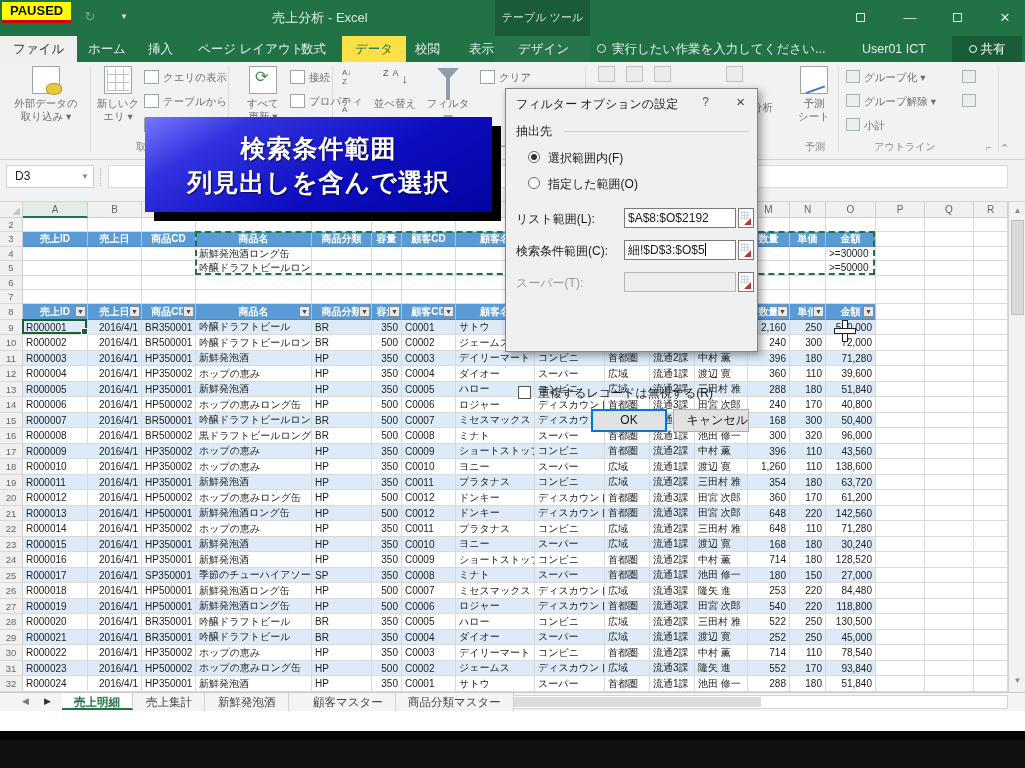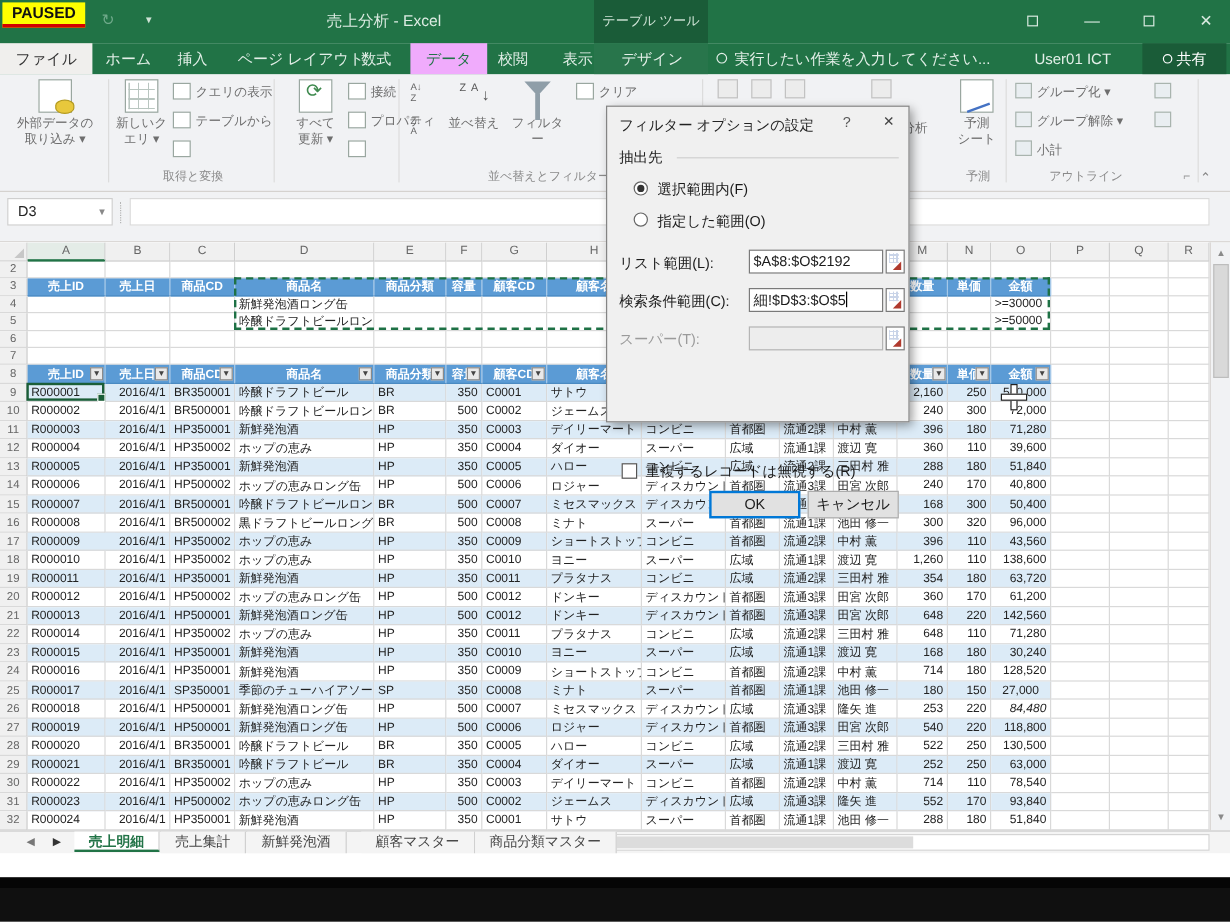--- a/index.html
+++ b/index.html
@@ -14,21 +14,21 @@
   #title-text{left:0;top:9px;width:640px;text-align:center;color:#dcebe2;font-size:13px;}
   #ctx-block{left:495px;top:0;width:95px;height:36px;background:#1a5c38;}
   #ctx-label{left:495px;top:10px;width:95px;text-align:center;color:#cfe3d6;font-size:11px;}
   .winctl{top:8px;width:30px;height:20px;color:#d8e9df;font-size:13px;text-align:center;line-height:20px;}
   .sq{display:inline-block;width:9px;height:9px;border:1px solid #d8e9df;}
   
   #tabrow{left:0;top:36px;width:1025px;height:26px;background:#217346;}
   #ctx-block2{left:495px;top:36px;width:95px;height:26px;background:#28754b;}
   .rtab{position:absolute;top:36px;height:26px;line-height:26px;padding:0 13px;color:#e3efe8;font-size:12.5px;white-space:nowrap;}
   .rtab.file{background:#f0efed;color:#333;}
-  .rtab.act{background:#f0abfc;color:#217346;}
+  .rtab.act{background:#fde047;color:#217346;}
   #tellme{color:#e3efe8;font-size:12.5px;top:36px;line-height:26px;}
   .bulb{display:inline-block;width:9px;height:9px;border:1px solid #e3efe8;border-radius:50%;margin-right:6px;position:relative;top:0px;}
   #user-name{color:#e3efe8;font-size:12.5px;top:36px;line-height:26px;}
   #share-btn{left:952px;top:36px;width:70px;height:26px;background:#1a5c38;color:#fff;font-size:12.5px;text-align:center;line-height:26px;}
   .person{display:inline-block;width:8px;height:8px;border-radius:50%;border:1px solid #fff;margin-right:4px;}
 
   
   #ribbon{left:0;top:62px;width:1025px;height:98px;background:#f1f2f4;border-bottom:1px solid #d5d2cf;color:#6e6e6e;}
   .rdiv{position:absolute;top:4px;height:86px;width:1px;background:#dcdcdc;}
   .bigbtn{position:absolute;top:2px;text-align:center;font-size:10.5px;line-height:13px;color:#6e6e6e;}
@@ -108,21 +108,21 @@
   .finput{position:absolute;left:118px;width:112px;height:20px;background:#fff;border:1px solid #7a7a7a;font-size:12px;line-height:18px;padding:0 3px;overflow:hidden;white-space:nowrap;}
   .finput.dis{background:#ededed;border-color:#b5b5b5;}
   .caret{display:inline-block;width:1px;height:13px;background:#000;vertical-align:-2px;}
   .picker{position:absolute;left:232px;width:16px;height:20px;background:#fff;border:1px solid #7a7a7a;}
   .picker:after{content:"";position:absolute;right:2px;bottom:2px;width:0;height:0;border-top:7px solid transparent;border-right:7px solid #b03a2e;}
   .picker:before{content:"";position:absolute;left:2px;top:2px;width:8px;height:8px;background:repeating-linear-gradient(0deg,#c9d4e8 0 1px,transparent 1px 3px),repeating-linear-gradient(90deg,#c9d4e8 0 1px,transparent 1px 3px);}
   #dlg-check{position:absolute;left:12px;top:297px;width:13px;height:13px;background:#fff;border:1px solid #555;}
   #dlg-checklabel{position:absolute;left:32px;top:296px;}
   .dbtn{position:absolute;top:320px;width:76px;height:23px;background:#e1e1e1;border:1px solid #adadad;text-align:center;line-height:21px;font-size:12px;}
   #dlg-ok{left:85px;border:2px solid #0078d7;line-height:19px;}
-  #dlg-cancel{left:167px;}
+  #dlg-cancel{left:167px;text-align:right;}
 
   
   #sheettabs{left:0;top:692px;width:1025px;height:19px;background:#f4f4f4;border-top:1px solid #c9c9c9;font-size:11.5px;color:#444;}
   .tnav{position:absolute;top:3px;font-size:9px;color:#777;}
   .stab{position:absolute;top:0;height:18px;line-height:18px;padding:0 12px;border-right:1px solid #d0d0d0;background:#f4f4f4;white-space:nowrap;}
   .stab.act{background:#fff;color:#217346;font-weight:bold;border-bottom:2px solid #217346;height:17px;}
   #tabs-more{position:absolute;top:0;line-height:18px;color:#217346;font-weight:bold;}
   #addsheet{position:absolute;top:2px;width:14px;height:14px;border:1px solid #9f9f9f;border-radius:50%;color:#666;font-size:11px;line-height:12px;text-align:center;}
   #hscroll{position:absolute;left:498px;top:2px;width:510px;height:14px;background:#fff;border:1px solid #d5d5d5;}
   #hthumb{position:absolute;left:2px;top:1px;width:260px;height:10px;background:#dcdcdc;}
@@ -1288,21 +1288,21 @@
       </div>
       <div class="cell band" style="left: 695px; width: 53px; top: 365.9px; height: 15.5px;">
         <span>池田 修一</span>
       </div>
       <div class="cell band r" style="left: 748px; width: 42px; top: 365.9px; height: 15.5px;">
         <span>180</span>
       </div>
       <div class="cell band r" style="left: 790px; width: 36px; top: 365.9px; height: 15.5px;">
         <span>150</span>
       </div>
-      <div class="cell band r" style="left: 826px; width: 50px; top: 365.9px; height: 15.5px; justify-content: center;">
+      <div class="cell band r" style="left: 826px; width: 50px; top: 365.9px; height: 15.5px;">
         <span>27,000</span>
       </div>
       <div class="cell" style="left: 876px; width: 49px; top: 365.9px; height: 15.5px;"></div>
       <div class="cell" style="left: 925px; width: 49px; top: 365.9px; height: 15.5px;"></div>
       <div class="cell" style="left: 974px; width: 34px; top: 365.9px; height: 15.5px;"></div>
       <div class="gut" style="top: 381.4px; height: 15.5px; line-height: 15.5px;">26</div>
       <div class="cell" style="left: 23px; width: 65px; top: 381.4px; height: 15.5px;">
         <span>R000018</span>
       </div>
       <div class="cell r" style="left: 88px; width: 54px; top: 381.4px; height: 15.5px;">
@@ -1337,21 +1337,21 @@
       </div>
       <div class="cell" style="left: 695px; width: 53px; top: 381.4px; height: 15.5px;">
         <span>隆矢 進</span>
       </div>
       <div class="cell r" style="left: 748px; width: 42px; top: 381.4px; height: 15.5px;">
         <span>253</span>
       </div>
       <div class="cell r" style="left: 790px; width: 36px; top: 381.4px; height: 15.5px;">
         <span>220</span>
       </div>
-      <div class="cell r" style="left: 826px; width: 50px; top: 381.4px; height: 15.5px; font-style: italic;">
+      <div class="cell r" style="left: 826px; width: 50px; top: 381.4px; height: 15.5px;">
         <span>84,480</span>
       </div>
       <div class="cell" style="left: 876px; width: 49px; top: 381.4px; height: 15.5px;"></div>
       <div class="cell" style="left: 925px; width: 49px; top: 381.4px; height: 15.5px;"></div>
       <div class="cell" style="left: 974px; width: 34px; top: 381.4px; height: 15.5px;"></div>
       <div class="gut" style="top: 396.9px; height: 15.5px; line-height: 15.5px;">27</div>
       <div class="cell band" style="left: 23px; width: 65px; top: 396.9px; height: 15.5px;">
         <span>R000019</span>
       </div>
       <div class="cell band r" style="left: 88px; width: 54px; top: 396.9px; height: 15.5px;">
@@ -1485,21 +1485,21 @@
       <div class="cell band" style="left: 695px; width: 53px; top: 427.9px; height: 15.5px;">
         <span>渡辺 寛</span>
       </div>
       <div class="cell band r" style="left: 748px; width: 42px; top: 427.9px; height: 15.5px;">
         <span>252</span>
       </div>
       <div class="cell band r" style="left: 790px; width: 36px; top: 427.9px; height: 15.5px;">
         <span>250</span>
       </div>
       <div class="cell band r" style="left: 826px; width: 50px; top: 427.9px; height: 15.5px;">
-        <span>63,000</span>
+        <span>45,000</span>
       </div>
       <div class="cell" style="left: 876px; width: 49px; top: 427.9px; height: 15.5px;"></div>
       <div class="cell" style="left: 925px; width: 49px; top: 427.9px; height: 15.5px;"></div>
       <div class="cell" style="left: 974px; width: 34px; top: 427.9px; height: 15.5px;"></div>
       <div class="gut" style="top: 443.4px; height: 15.5px; line-height: 15.5px;">30</div>
       <div class="cell" style="left: 23px; width: 65px; top: 443.4px; height: 15.5px;">
         <span>R000022</span>
       </div>
       <div class="cell r" style="left: 88px; width: 54px; top: 443.4px; height: 15.5px;">
         <span>2016/4/1</span>
@@ -1647,20 +1647,24 @@
       <div class="abs" id="ants" style="left: 195px; top: 29.4px; width: 680px; height: 43.2px;"></div>
       <div class="abs" id="active-cell" style="left: 22px; top: 116.9px; width: 65px; height: 15.5px;"></div>
     </div>
 
   <div class="abs" id="vscroll">
     <div class="varrow" style="top:2px">▲</div>
     <div id="vthumb"></div>
     <div class="varrow" style="top:472px">▼</div>
   </div>
 
+  <div class="abs" id="banner">
+    <div>検索条件範囲</div>
+    <div>列見出しを含んで選択</div>
+  </div>
 
   <div class="abs" id="dialog">
     <div id="dlg-title">フィルター オプションの設定</div>
     <div id="dlg-help">?</div>
     <div id="dlg-close">×</div>
     <div id="dlg-section">抽出先</div>
     <div id="dlg-secline"></div>
     <div class="radio on" style="top:62px"></div>
     <div class="rlabel" style="top:61px">選択範囲内(F)</div>
     <div class="radio" style="top:88px"></div>

